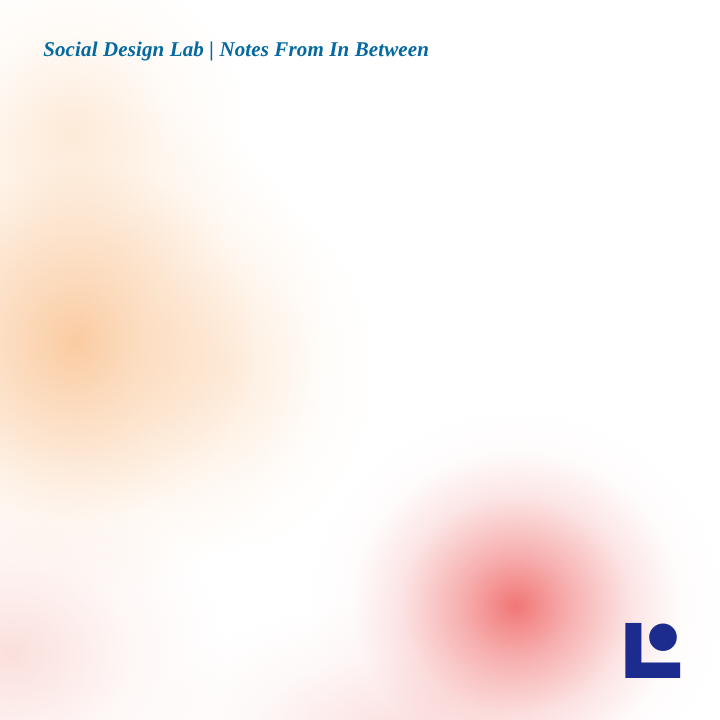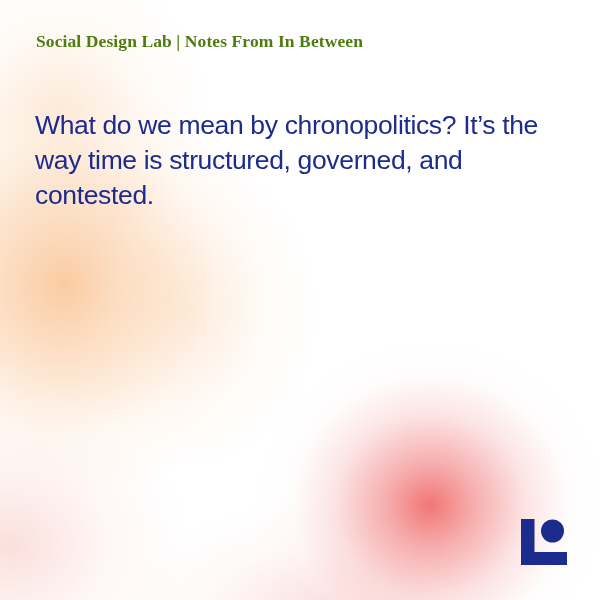--- a/index.html
+++ b/index.html
@@ -107,22 +107,23 @@
   }
 
   .kicker {
     position: absolute;
     left: 36px;
     top: 31px;
     font-family: "Liberation Serif", "DejaVu Serif", serif;
     font-size: 17.5px;
     font-weight: 700;
     letter-spacing: 0.1px;
-    color: #4d7c0f;
+    color: #0369a1;
     white-space: nowrap;
+    font-style: italic;
   }
 
   .body-copy {
     position: absolute;
     left: 35px;
     top: 108px;
     width: 530px;
     color: #1c2c8e;
     font-family: "Liberation Sans", sans-serif;
     font-size: 26.5px;
@@ -166,21 +167,20 @@
   <div class="bloom bloom-red-left"></div>
   <div class="bloom bloom-red-bottom"></div>
   <div class="bloom bloom-red-center"></div>
 
   <div class="content">
 
     <div class="kicker">Social Design Lab | Notes From In Between</div>
 
     <div class="body-copy">
 
-      <p class="para">What do we mean by chronopolitics? It’s the way time is structured, governed, and contested.</p>
 
 
     </div>
 
     <div class="logo">
       <svg viewBox="0 0 46 46" width="46" height="46" aria-hidden="true">
         <path d="M0 0 H13.5 V33 H46 V46 H0 Z" fill="#1c2c8e"></path>
         <circle cx="31.5" cy="12" r="11.5" fill="#1c2c8e"></circle>
       </svg>
     </div>

